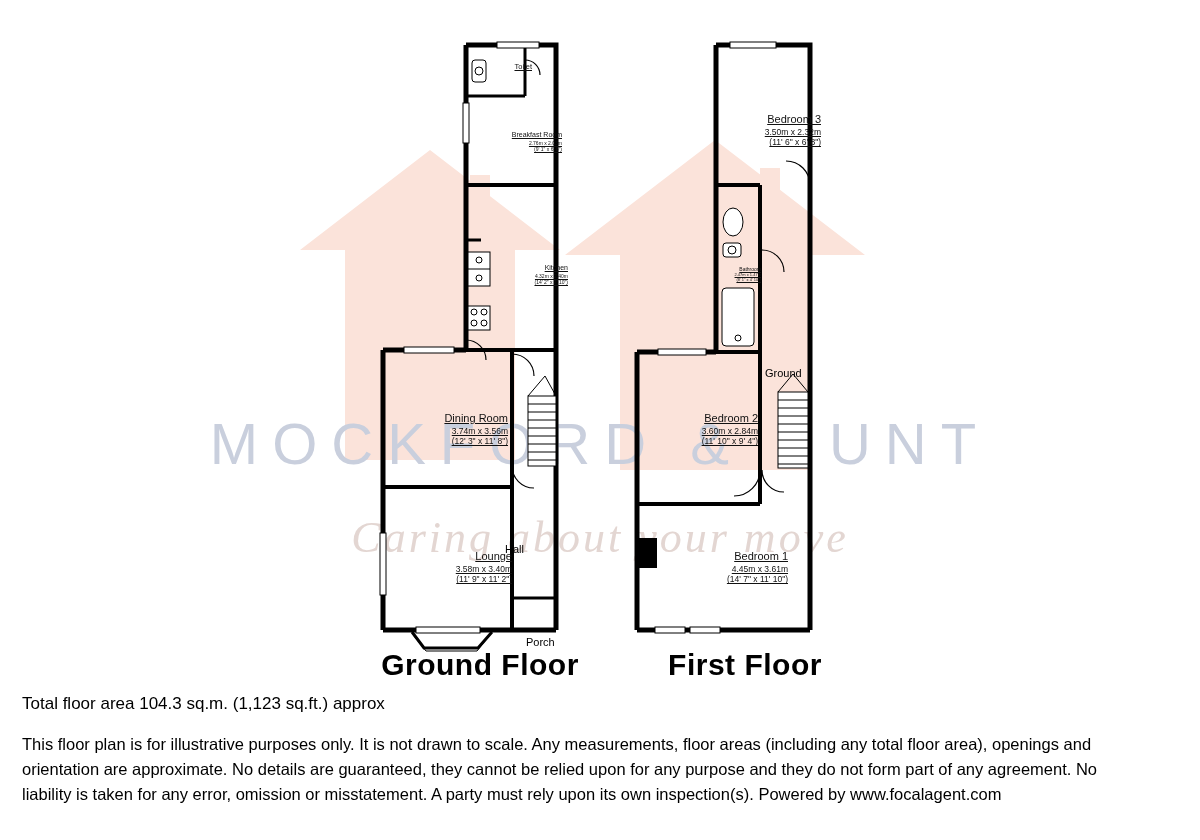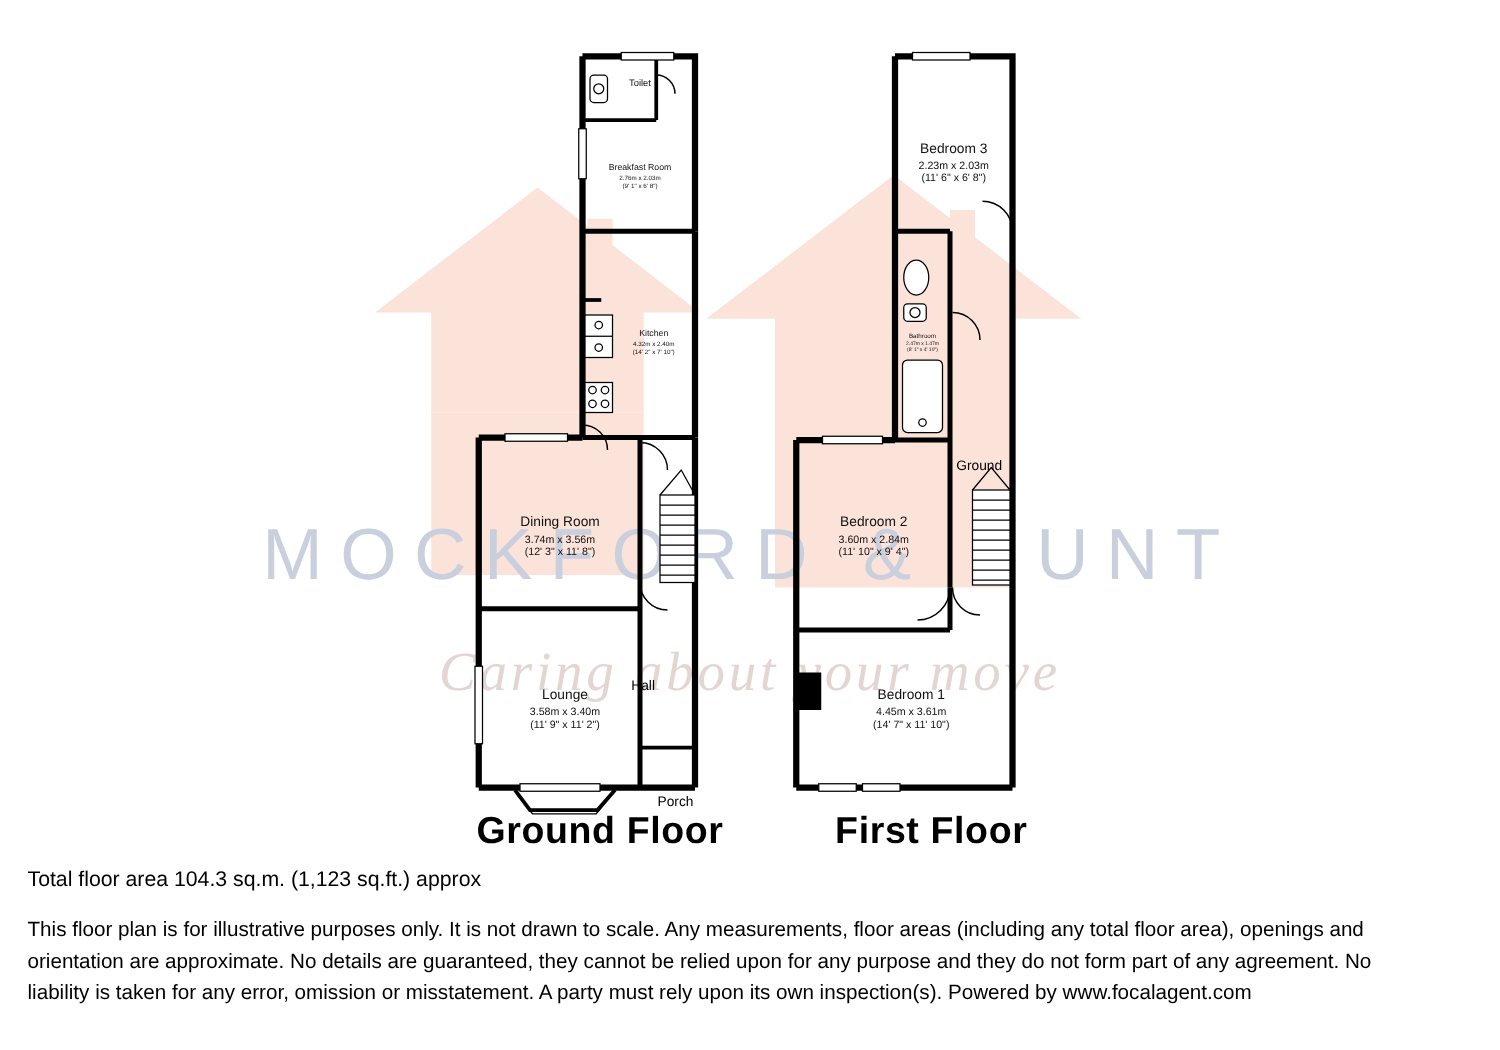--- a/index.html
+++ b/index.html
@@ -61,23 +61,24 @@
     font-size: 30px;
     font-weight: bold;
     letter-spacing: .5px;
   }
   #title-ground { left: 375px; top: 648px; width: 210px; text-align: center; }
   #title-first  { left: 640px; top: 648px; width: 210px; text-align: center; }
 
   
   .room {
     position: absolute;
-    text-align: center;
+    text-align: right;
     line-height: 1.25;
     color: #111;
+    text-decoration: underline;
   }
   .room .name { font-size: 11px; }
   .room .dim  { font-size: 8.5px; }
   .room.tiny .name { font-size: 7px; }
   .room.tiny .dim  { font-size: 5px; }
   .label-only {
     position: absolute;
     font-size: 11px;
   }
 
@@ -280,21 +281,21 @@
     <div class="dim">3.58m x 3.40m</div>
     <div class="dim">(11' 9" x 11' 2")</div>
   </div>
 
   <div class="label-only" style="left:505px; top:543px;">Hall</div>
   <div class="label-only" style="left:526px; top:636px;">Porch</div>
 
   
   <div class="room" style="left:705px; top:113px; width:116px;">
     <div class="name">Bedroom 3</div>
-    <div class="dim">2.23m x 2.03m</div>
+    <div class="dim">3.50m x 2.32m</div>
     <div class="dim">(11' 6" x 6' 8")</div>
   </div>
 
   <div class="room tiny" style="left:715px; top:266px; width:46px;">
     <div class="name" style="font-size:5px;">Bathroom</div>
     <div class="dim" style="font-size:4px;">2.47m x 1.47m</div>
     <div class="dim" style="font-size:4px;">(8' 1" x 4' 10")</div>
   </div>
 
   <div class="label-only" style="left:765px; top:367px;">Ground</div>

